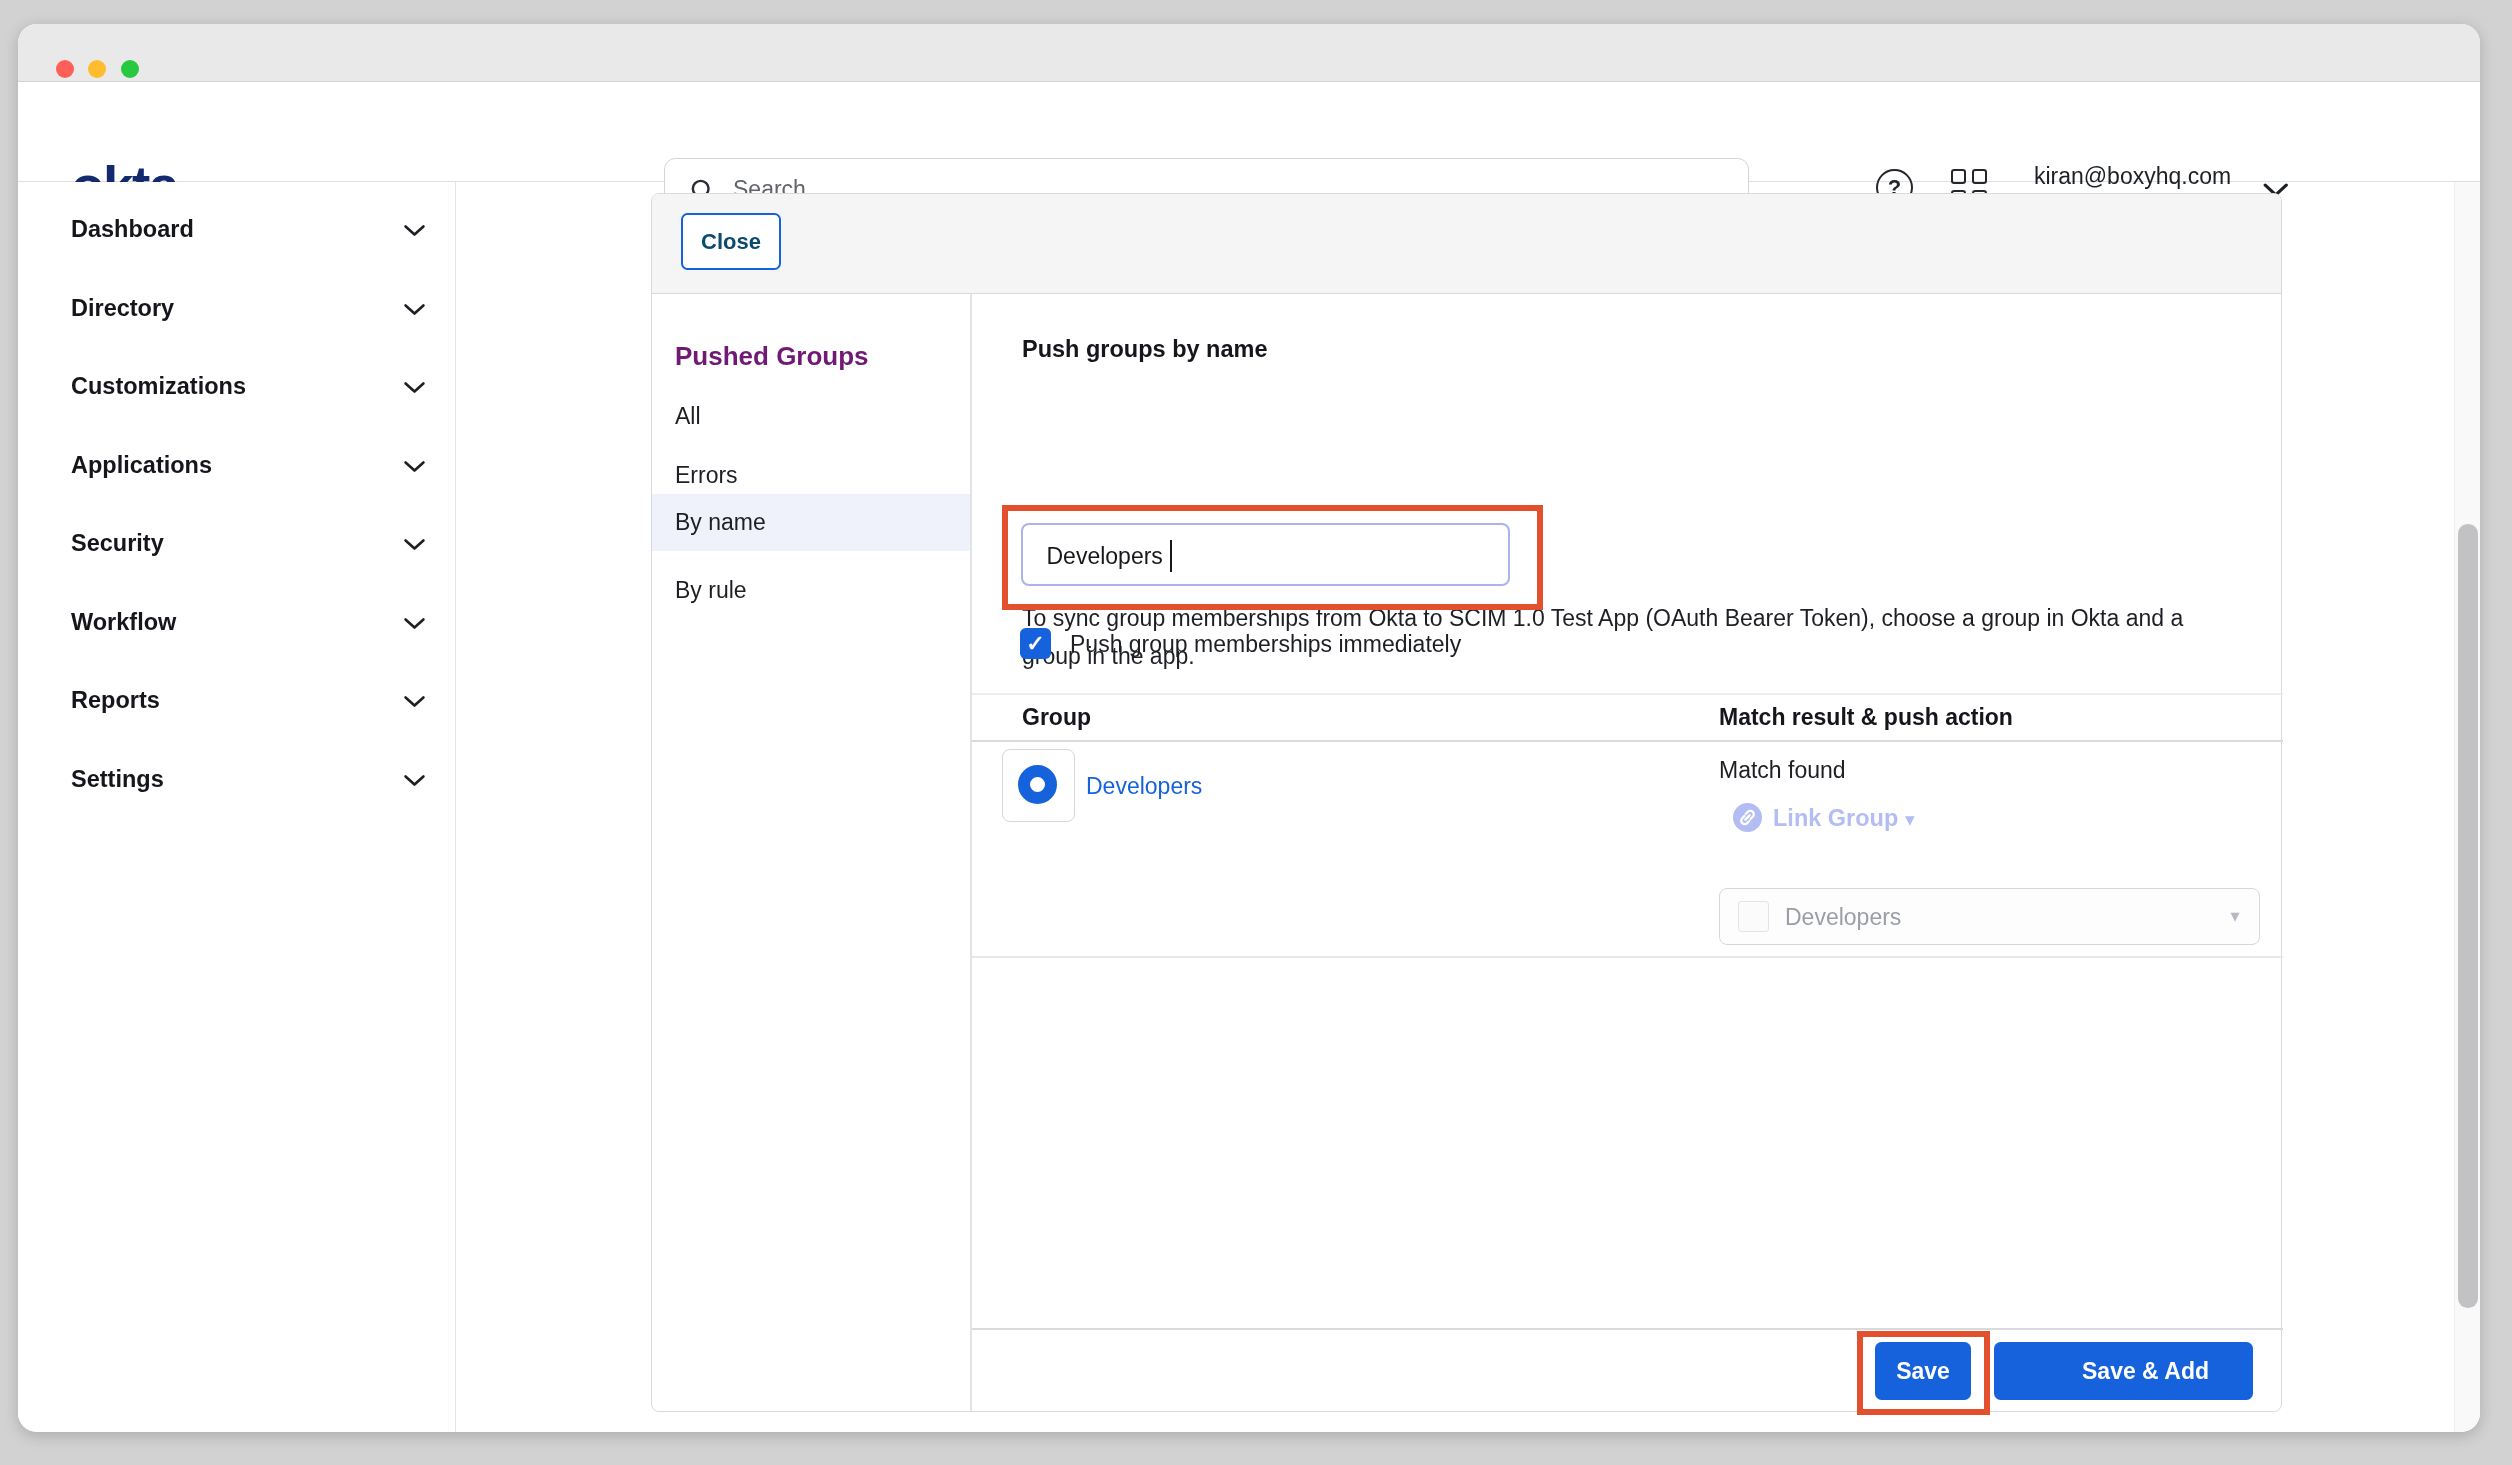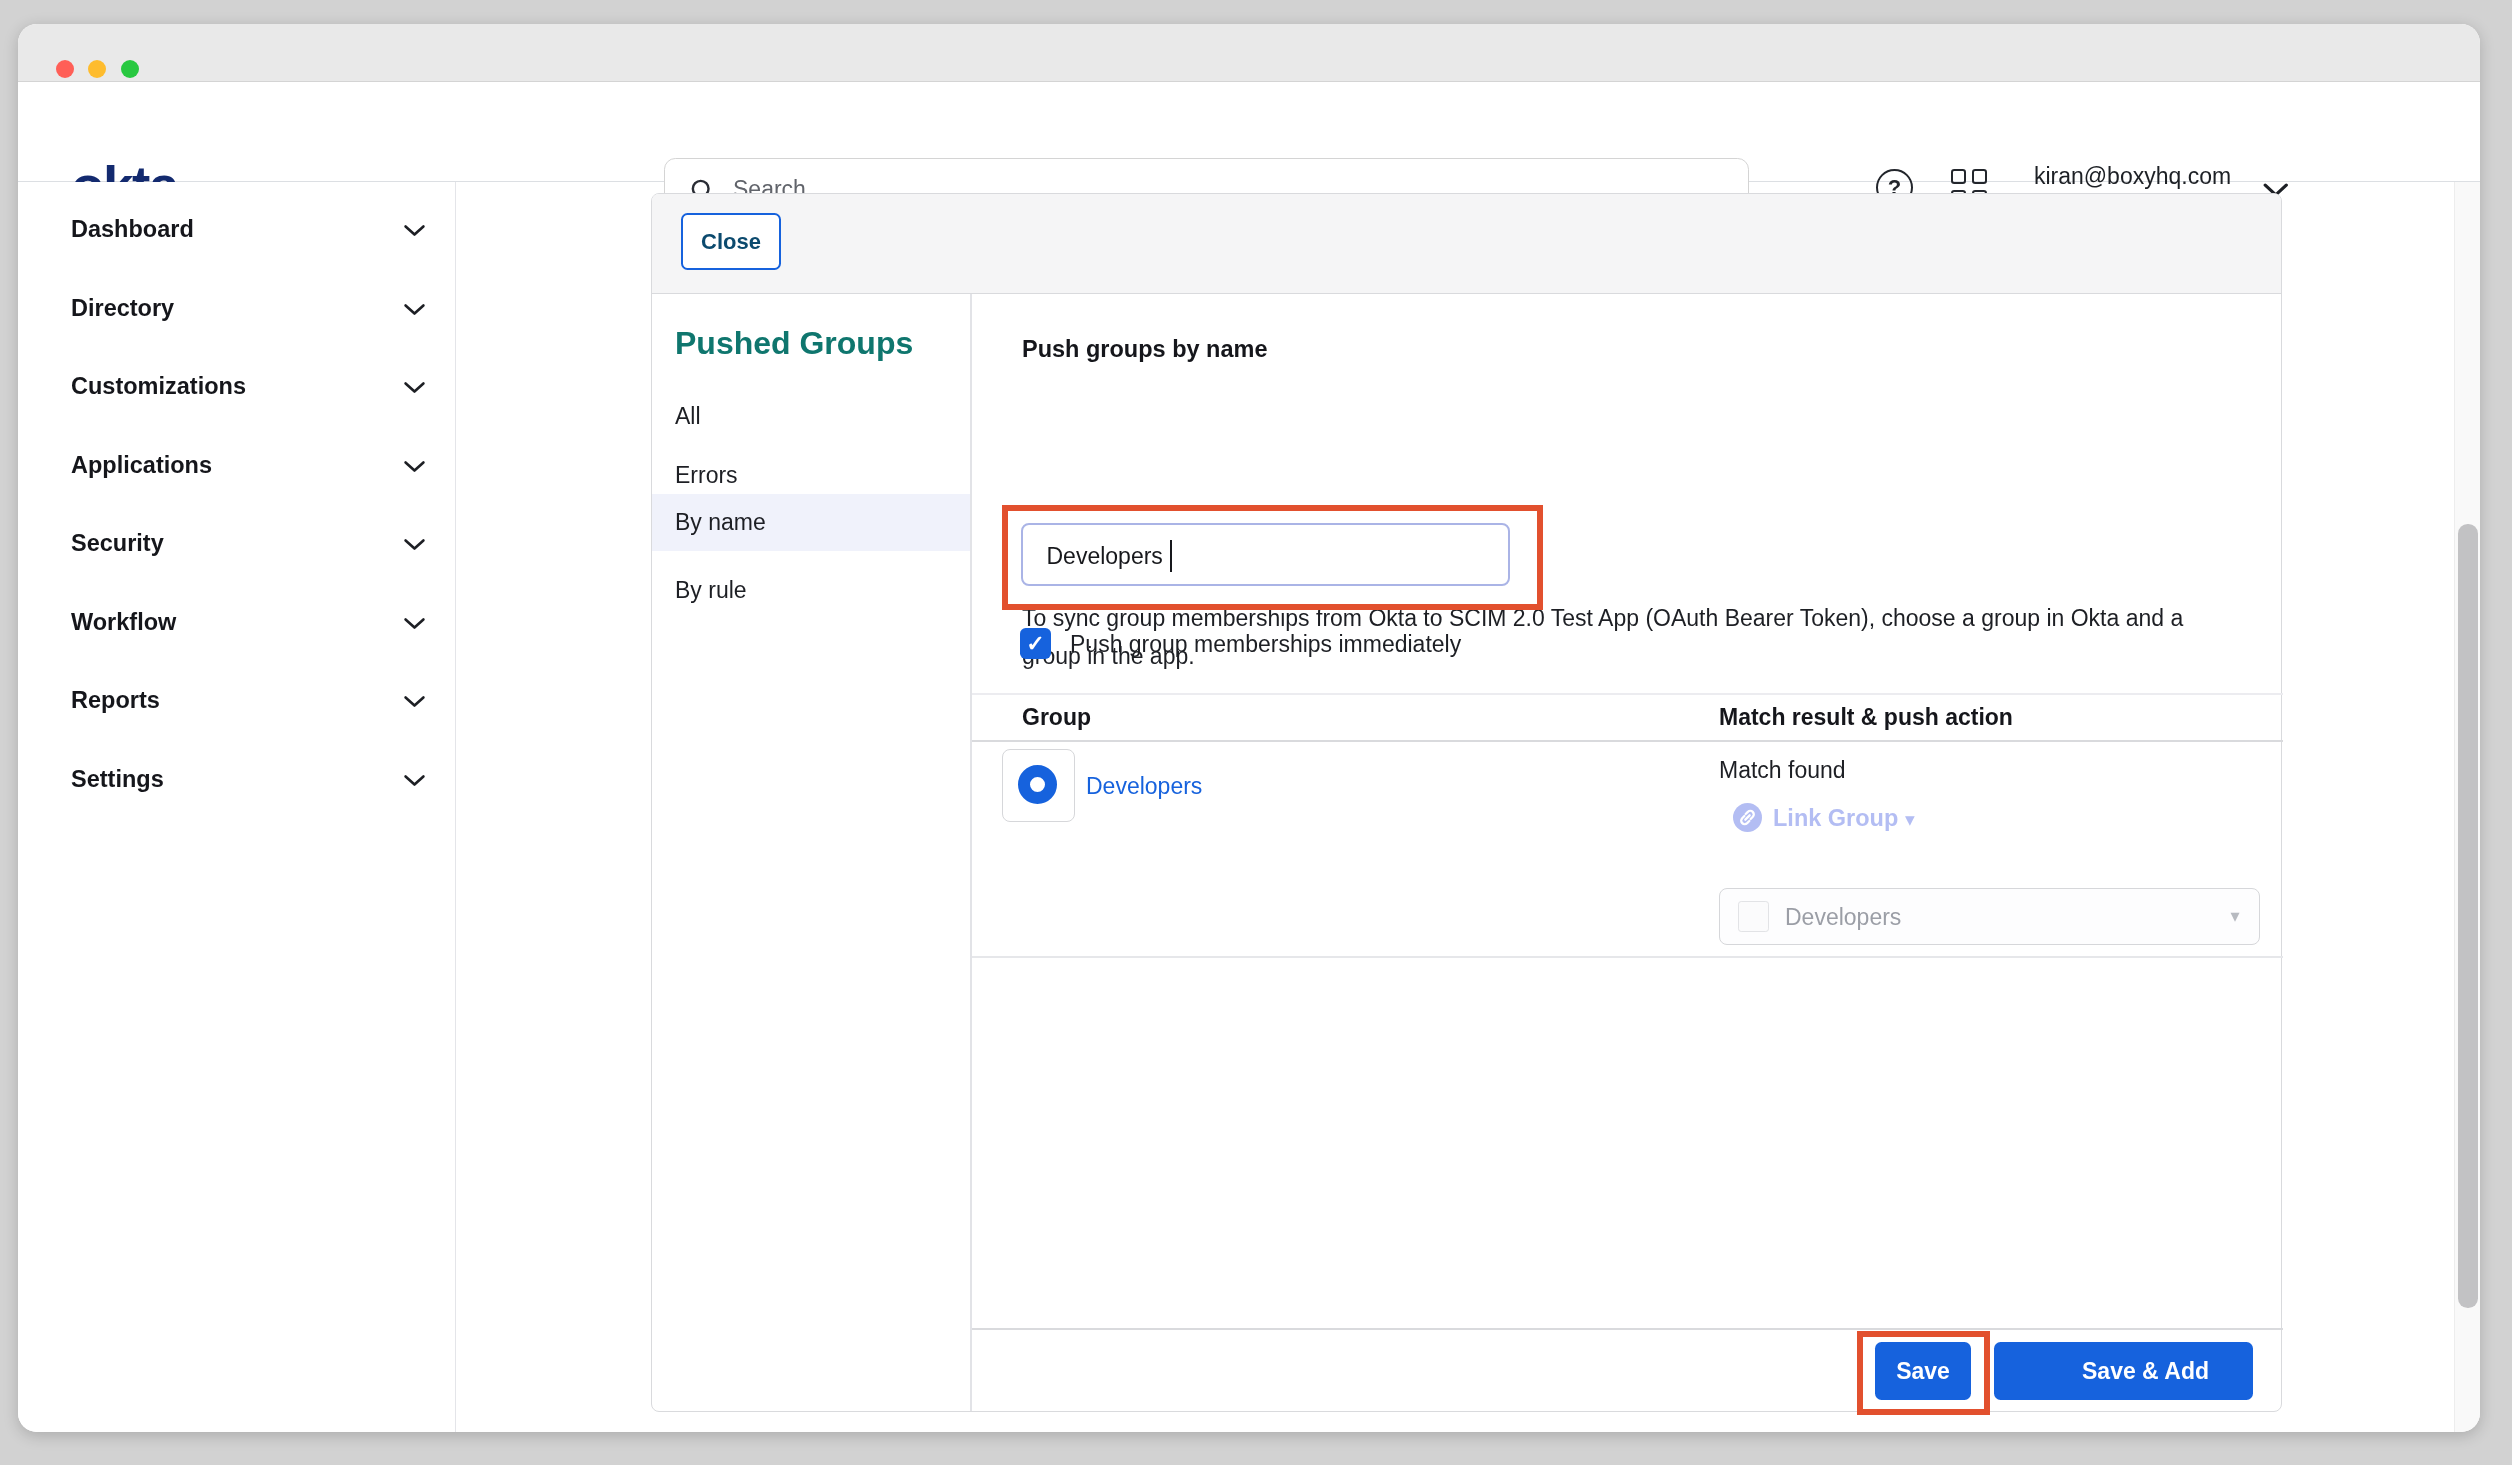--- a/index.html
+++ b/index.html
@@ -45,21 +45,21 @@
   
   .panel { position:absolute; left:633px; top:169px; width:1631px; height:1219px;
            border:1.6px solid #d9dadd; border-radius:8px; background:#fff; }
   .band { position:absolute; left:0; top:0; width:100%; height:100px;
           background:#f5f5f6; border-bottom:1.6px solid #d9dadd; border-radius:6.5px 6.5px 0 0; }
   .btn-close { position:absolute; left:29px; top:19.4px; width:100px; height:57px; background:#fff;
                border:2px solid #1662dd; border-radius:6.5px; color:#0c4a6e; font-weight:700;
                font-size:22px; text-align:center; line-height:53px; cursor:pointer; }
 
   .subnav-divider { position:absolute; left:318px; top:100px; width:1.6px; height:1117px; background:#e2e3e7; }
-  .subnav-title { position:absolute; left:23px; top:131px; font-size:32px; font-weight:700; color:#0f766e; }
+  .subnav-title { position:absolute; left:23px; top:147px; font-size:26px; font-weight:700; color:#701a75; }
   .subnav-item { position:absolute; left:0; width:318px; height:57px; font-size:23px; color:#1d1f24; cursor:pointer; }
   .subnav-item span { position:absolute; left:23px; top:14.6px; }
   .subnav-item.sel { background:#f0f2fb; }
 
   .form-title { position:absolute; left:370px; top:142px; font-size:23.5px; font-weight:700; color:#15161b; }
   .desc { position:absolute; left:370px; font-size:23px; color:#1d1f24; white-space:nowrap; }
 
   .hl-input { position:absolute; left:350px; top:311px; width:541px; height:105px; border:6.5px solid #e2502e; }
   .group-input { position:absolute; left:13px; top:12px; width:489px; height:63px; background:#fff;
                  border:2.4px solid #aab4e6; border-radius:8px; }
@@ -213,21 +213,21 @@
       <span>Errors</span>
     </div>
     <div class="subnav-item sel" style="top:300px; height:57px;">
       <span>By name</span>
     </div>
     <div class="subnav-item" style="top:368px;">
       <span>By rule</span>
     </div>
 
     <h2 class="form-title">Push groups by name</h2>
-    <p class="desc" style="top:411px;">To sync group memberships from Okta to SCIM 2.0 Test App (OAuth Bearer Token), choose a group in Okta and a</p>
+    <p class="desc" style="top:411px;">To sync group memberships from Okta to SCIM 1.0 Test App (OAuth Bearer Token), choose a group in Okta and a</p>
     <p class="desc" style="top:449px;">group in the app.</p>
 
     <div class="hl-input">
       <div class="group-input">
         <span class="val">Developers</span>
         <span class="caret-bar" style="left:147px;"></span>
       </div>
     </div>
 
     <div class="checkbox">

